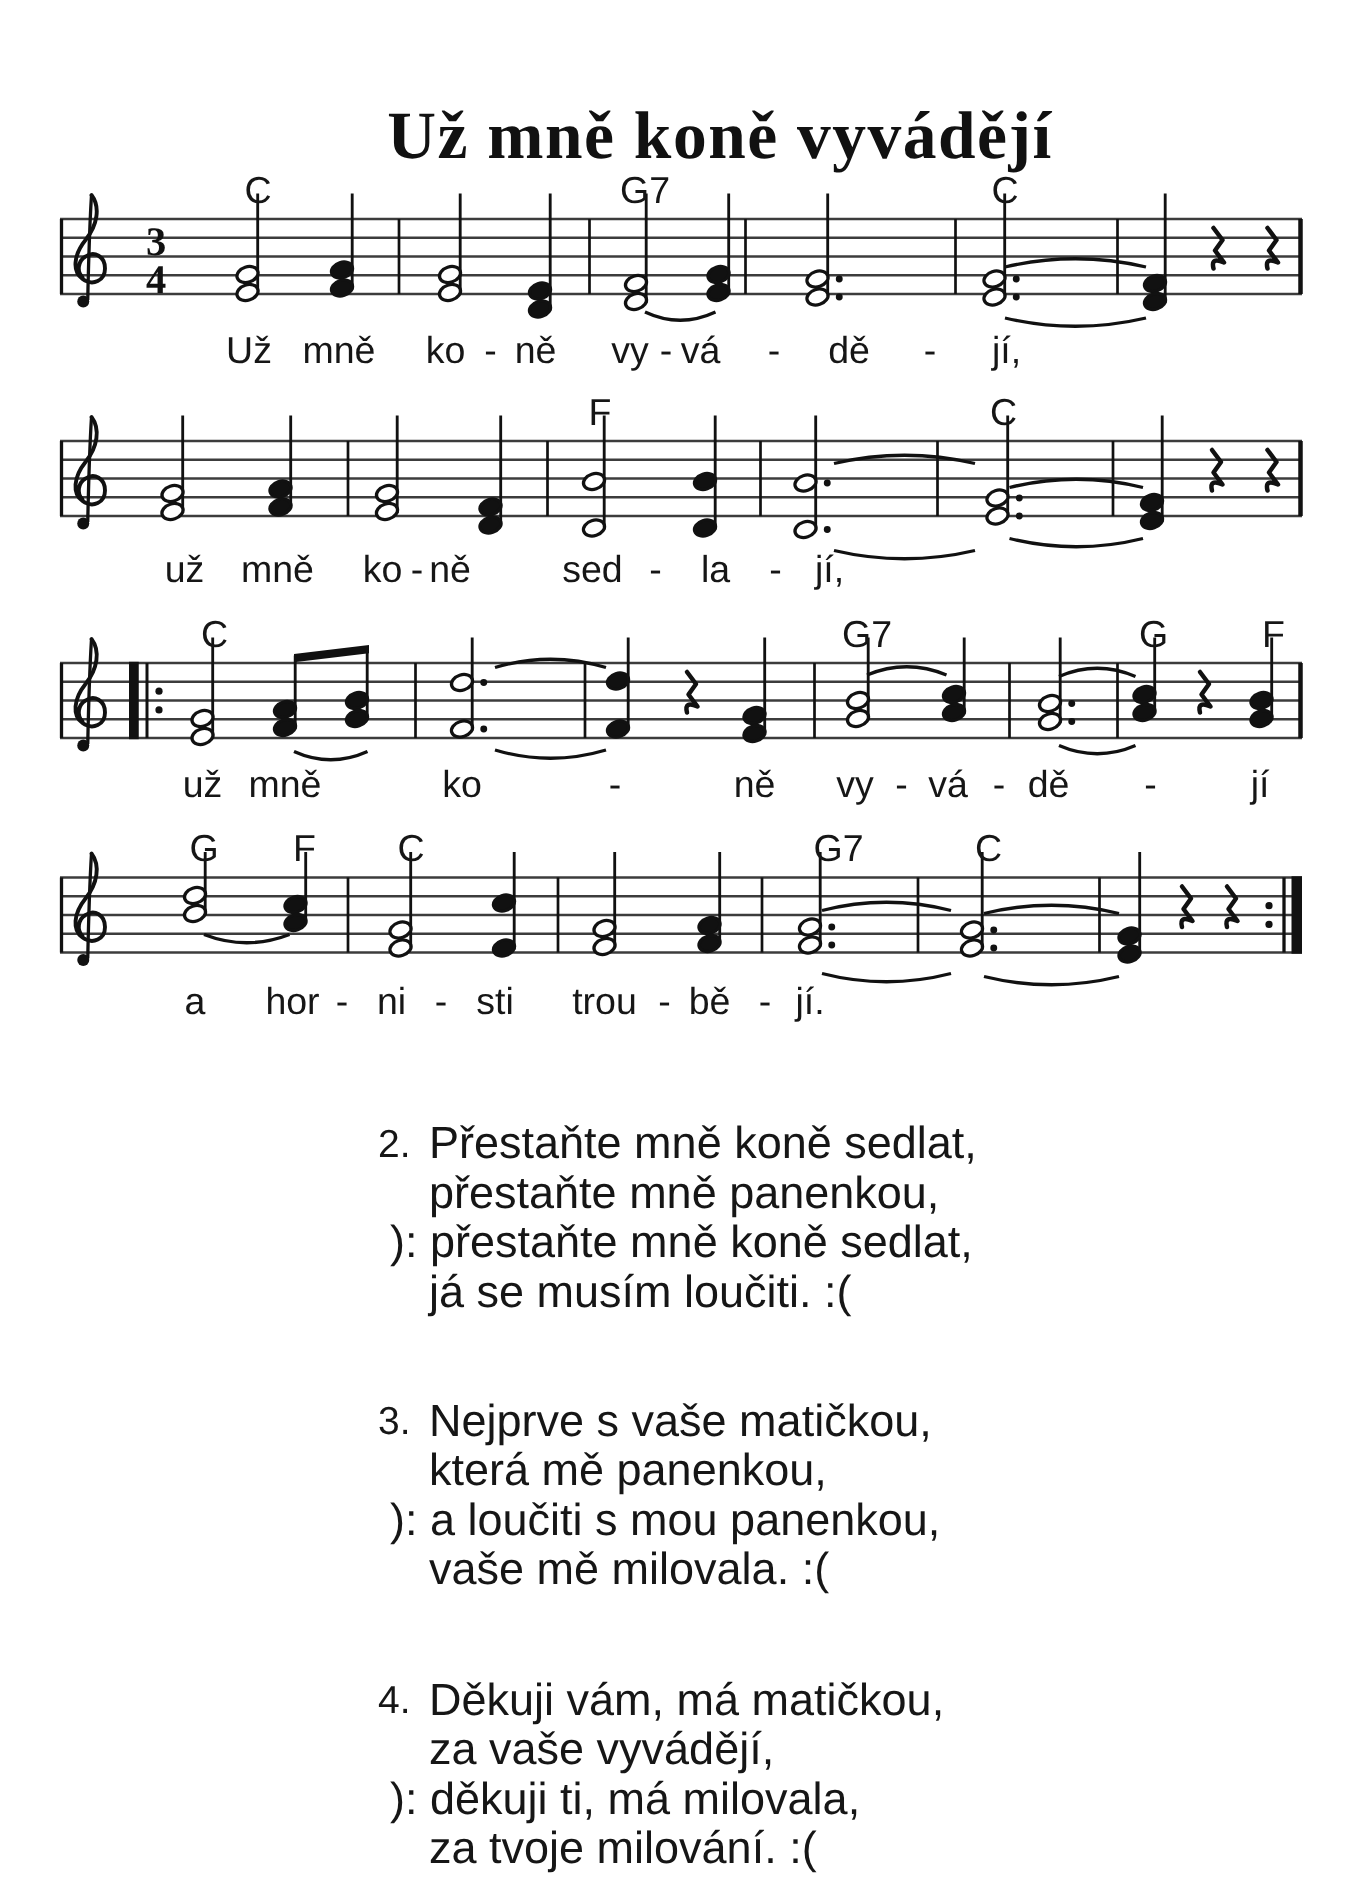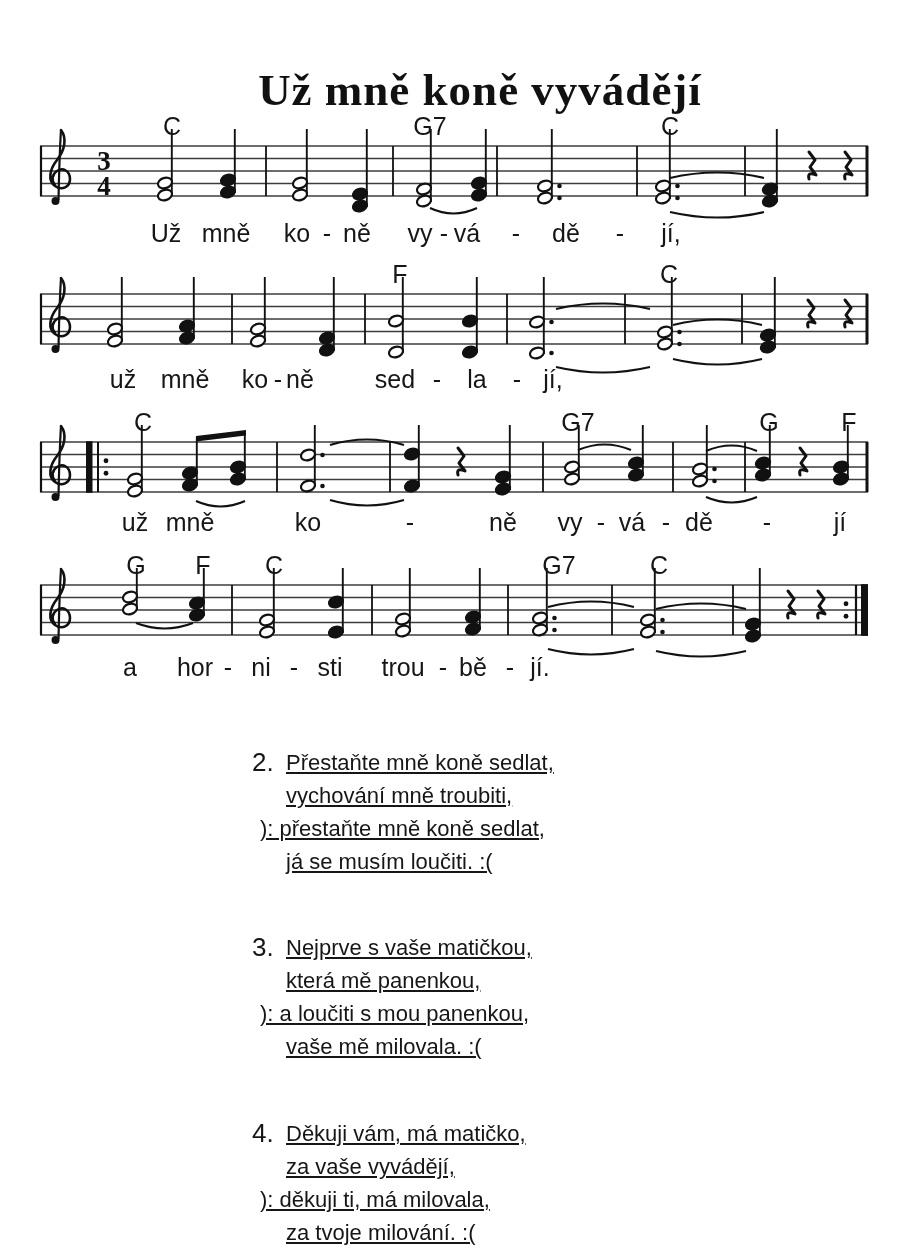--- a/index.html
+++ b/index.html
@@ -4,21 +4,21 @@
 <style>
   html,body{margin:0;padding:0;background:#e8e8e8;}
   #page{position:relative;width:904px;height:1260px;background:#ffffff;overflow:hidden;
         font-family:"Liberation Sans",sans-serif;color:#161616;}
   #song-title{position:absolute;top:34px;left:0;width:904px;text-align:center;
         font-family:"Liberation Serif",serif;font-weight:bold;font-size:45px;
         letter-spacing:1px;color:#111;padding-left:28px;}
   #score{position:absolute;top:0;left:0;}
   .verse{position:absolute;left:252px;display:flex;align-items:flex-start;}
   .vnum{width:34px;font-size:26px;line-height:33px;flex:0 0 auto;}
-  .vlines{font-size:22px;line-height:33px;text-decoration:underline;}
+  .vlines{font-size:30px;line-height:33px;}
   .vline{white-space:pre;}
   .vline.reprise{margin-left:-26px;}
   #verse-2{top:746px;}
   #verse-3{top:931px;}
   #verse-4{top:1117px;}
 </style>
 </head>
 <body>
 
 <div id="page">
@@ -411,38 +411,38 @@
         <text x="473" y="676" text-anchor="middle" font-family="&quot;Liberation Sans&quot;,sans-serif" font-size="25" fill="#161616">bě</text>
         <text x="510" y="676" text-anchor="middle" font-family="&quot;Liberation Sans&quot;,sans-serif" font-size="25" fill="#161616">-</text>
         <text x="540" y="676" text-anchor="middle" font-family="&quot;Liberation Sans&quot;,sans-serif" font-size="25" fill="#161616">jí.</text>
       </g>
     </svg>
 
   <div class="verse" id="verse-2">
     <div class="vnum">2.</div>
     <div class="vlines">
       <div class="vline">Přestaňte mně koně sedlat,</div>
-      <div class="vline">vychování mně troubiti,</div>
+      <div class="vline">přestaňte mně panenkou,</div>
       <div class="vline reprise">): přestaňte mně koně sedlat,</div>
       <div class="vline">já se musím loučiti. :(</div>
     </div>
   </div>
 
   <div class="verse" id="verse-3">
     <div class="vnum">3.</div>
     <div class="vlines">
       <div class="vline">Nejprve s vaše matičkou,</div>
       <div class="vline">která mě panenkou,</div>
       <div class="vline reprise">): a loučiti s mou panenkou,</div>
       <div class="vline">vaše mě milovala. :(</div>
     </div>
   </div>
 
   <div class="verse" id="verse-4">
     <div class="vnum">4.</div>
     <div class="vlines">
-      <div class="vline">Děkuji vám, má matičko,</div>
+      <div class="vline">Děkuji vám, má matičkou,</div>
       <div class="vline">za vaše vyvádějí,</div>
       <div class="vline reprise">): děkuji ti, má milovala,</div>
       <div class="vline">za tvoje milování. :(</div>
     </div>
   </div>
 </div>
 
 </body></html>

